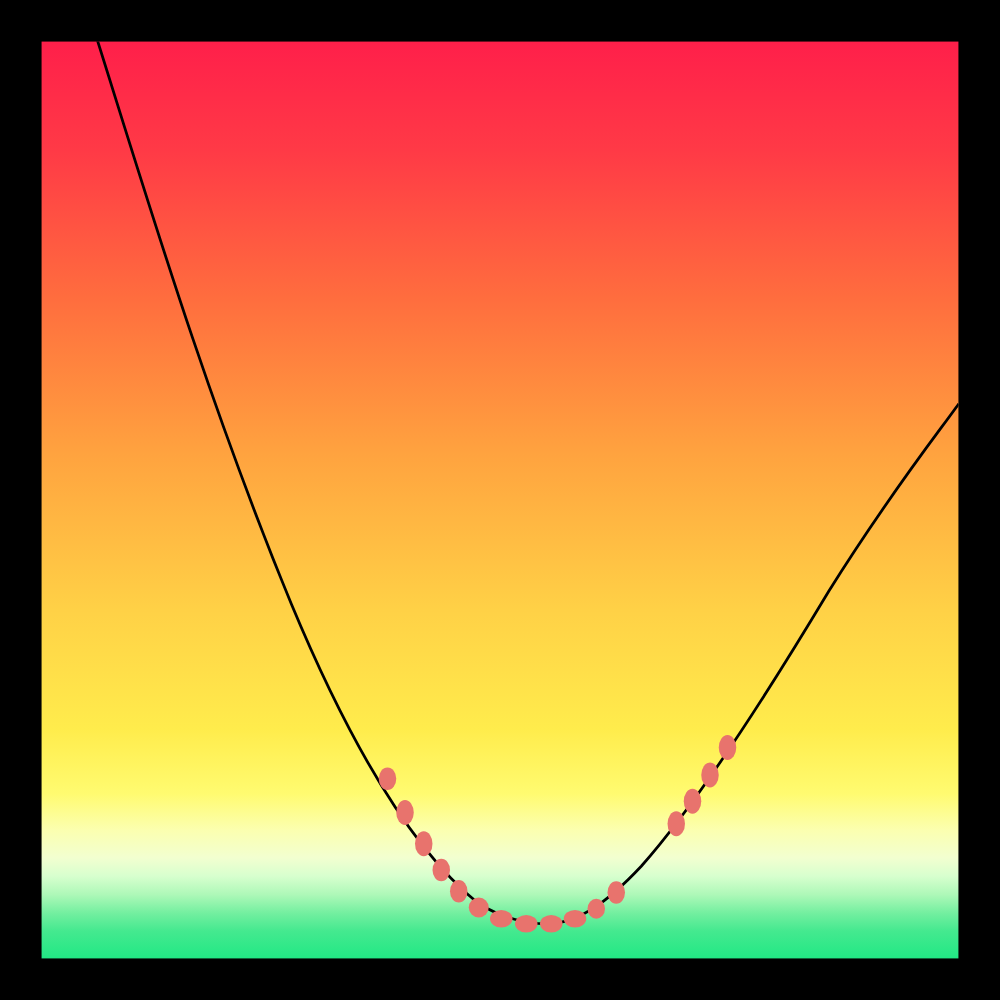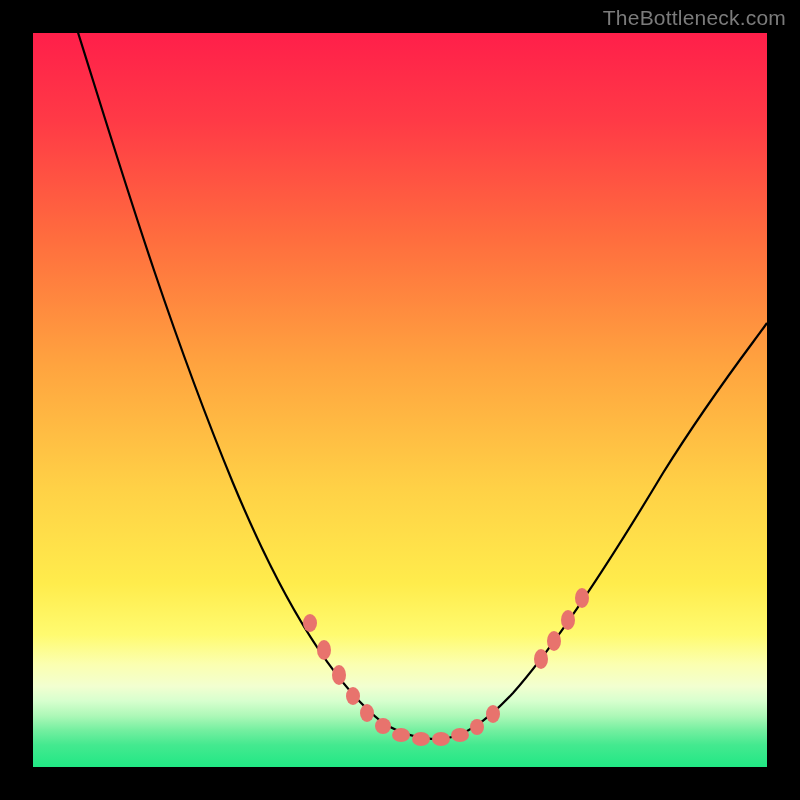--- a/index.html
+++ b/index.html
@@ -107,15 +107,14 @@
 
         <ellipse cx="508" cy="626" rx="7" ry="10"></ellipse>
         <ellipse cx="521" cy="608" rx="7" ry="10"></ellipse>
         <ellipse cx="535" cy="587" rx="7" ry="10"></ellipse>
         <ellipse cx="549" cy="565" rx="7" ry="10"></ellipse>
       </g>
     </svg>
 
   </div>
 
-  <div class="watermark">TheBottleneck.com</div>
 
 </div>
 
 </body></html>

